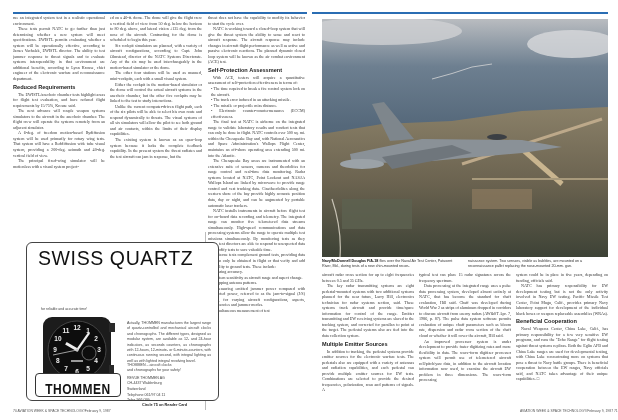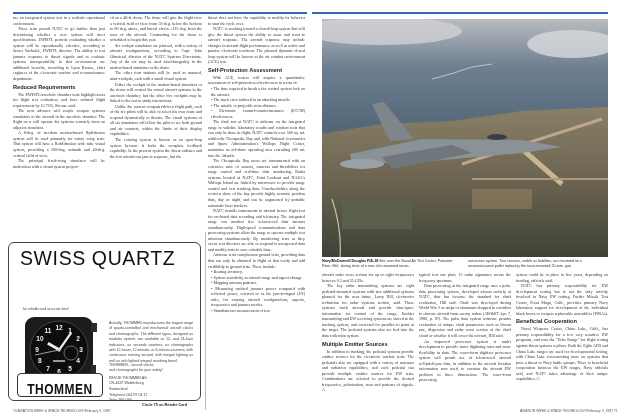--- a/index.html
+++ b/index.html
@@ -4,21 +4,21 @@
 <style>
   html,body{margin:0;padding:0;background:#fff;}
   body{width:618px;height:420px;position:relative;overflow:hidden;font-family:"Liberation Serif",serif;color:#222;}
   .rule{position:absolute;top:12px;height:2px;background:#2a6db3;}
   .col{position:absolute;font-size:4.1px;line-height:5.55px;text-align:justify;color:#333;}
   .col p{margin:0;text-indent:5px;}
   .col p.ni{text-indent:0;}
   .col p.b{padding-left:3px;text-indent:0;}
   .col h3{font-family:"Liberation Sans",sans-serif;font-size:5.6px;line-height:7px;font-weight:bold;margin:2px 0 1px;color:#222;}
   .vsep{position:absolute;width:1px;background:#bbb;}
-  .ad{position:absolute;left:8px;top:242px;width:293px;height:157px;border:1.2px solid #444;border-radius:6px;background:#fff;}
+  .ad{position:absolute;left:26px;top:242px;width:293px;height:157px;border:1.2px solid #444;border-radius:6px;background:#fff;}
   .ad-head{position:absolute;left:11px;top:6px;font-family:"Liberation Sans",sans-serif;font-size:19.5px;line-height:18px;letter-spacing:0.2px;color:#111;white-space:nowrap;}
   .ad-tag{position:absolute;left:14px;top:70px;font-family:"Liberation Sans",sans-serif;font-size:3.5px;color:#444;}
   .ad-body{position:absolute;left:107px;top:88px;width:108px;font-family:"Liberation Sans",sans-serif;font-size:3.6px;line-height:5.4px;color:#444;text-align:justify;}
   .ad-small{position:absolute;left:107px;font-family:"Liberation Sans",sans-serif;font-size:3.6px;line-height:5.4px;color:#444;}
   .clock{position:absolute;left:22px;top:84px;width:78px;height:74px;}
   .logo-box{position:absolute;left:14px;top:128px;width:90px;height:26px;border:1.2px solid #333;border-radius:4px;background:#fff;display:flex;align-items:flex-end;justify-content:center;}
   .logo{font-family:"Liberation Sans",sans-serif;font-weight:bold;font-size:12px;letter-spacing:0.5px;color:#111;transform:scaleY(1.2);}
   .photo{position:absolute;left:322px;top:19px;width:286px;height:238px;overflow:hidden;}
   .caption{position:absolute;font-family:"Liberation Sans",sans-serif;font-size:3.7px;line-height:5.2px;color:#333;}
   .caption b{color:#111;}

